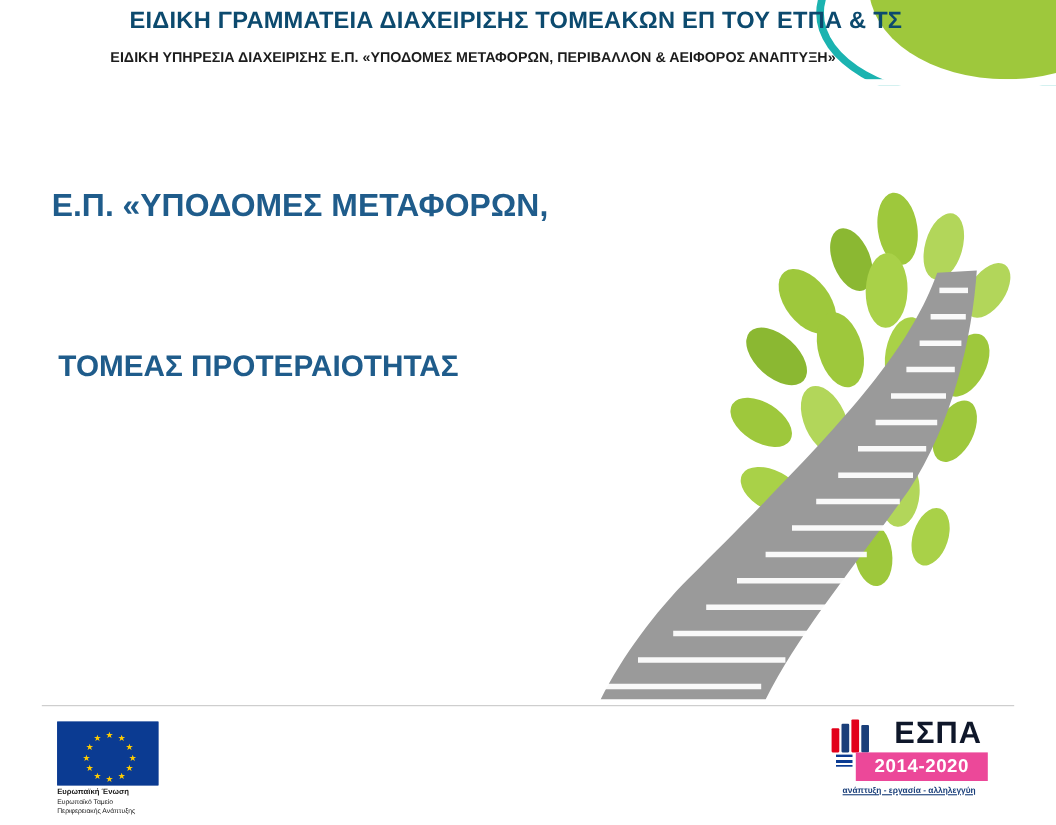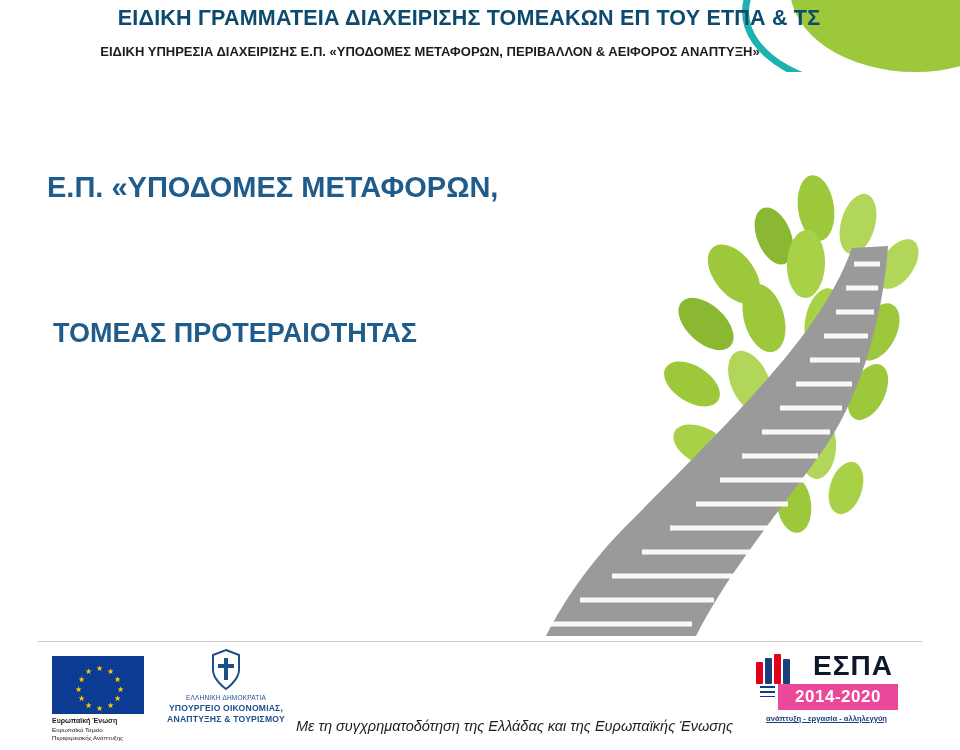--- a/index.html
+++ b/index.html
@@ -303,36 +303,21 @@
       <span class="eu-star" style="left:25px;top:19px;">★</span>
       <span class="eu-star" style="left:32px;top:11px;">★</span>
     </div>
     <div class="eu-caption">
       <div class="b">Ευρωπαϊκή Ένωση</div>
       <div>Ευρωπαϊκό Ταμείο</div>
       <div>Περιφερειακής Ανάπτυξης</div>
     </div>
   </div>
 
-  <div class="gr-logo">
-    <div class="gr-emblem">
-      <svg width="34" height="44" viewBox="0 0 34 44">
-        <path d="M17 2 L30 7 L30 22 C30 32 17 41 17 41 C17 41 4 32 4 22 L4 7 Z" fill="none" stroke="#1d4f8a" stroke-width="2"></path>
-        <rect x="15" y="10" width="4" height="22" fill="#1d4f8a"></rect>
-        <rect x="9" y="16" width="16" height="4" fill="#1d4f8a"></rect>
-      </svg>
-    </div>
-    <div class="gr-cap">
-      <div>ΕΛΛΗΝΙΚΗ ΔΗΜΟΚΡΑΤΙΑ</div>
-      <div class="big">ΥΠΟΥΡΓΕΙΟ ΟΙΚΟΝΟΜΙΑΣ,</div>
-      <div class="big2">ΑΝΑΠΤΥΞΗΣ &amp; ΤΟΥΡΙΣΜΟΥ</div>
-    </div>
-  </div>
-
-  <div class="cofund">Με τη συγχρηματοδότηση της Ελλάδας και της Ευρωπαϊκής Ένωσης</div>
+
 
   <div class="espa">
     <div class="espa-bars">
       <span class="espa-bar" style="left:0;top:8px;height:22px;background:#e2001a;"></span>
       <span class="espa-bar" style="left:9px;top:4px;height:26px;background:#1a3f7a;"></span>
       <span class="espa-bar" style="left:18px;top:0;height:30px;background:#e2001a;"></span>
       <span class="espa-bar" style="left:27px;top:5px;height:25px;background:#1a3f7a;"></span>
     </div>
     <div class="espa-word">ΕΣΠΑ</div>
     <div class="espa-gr-flag"></div>

